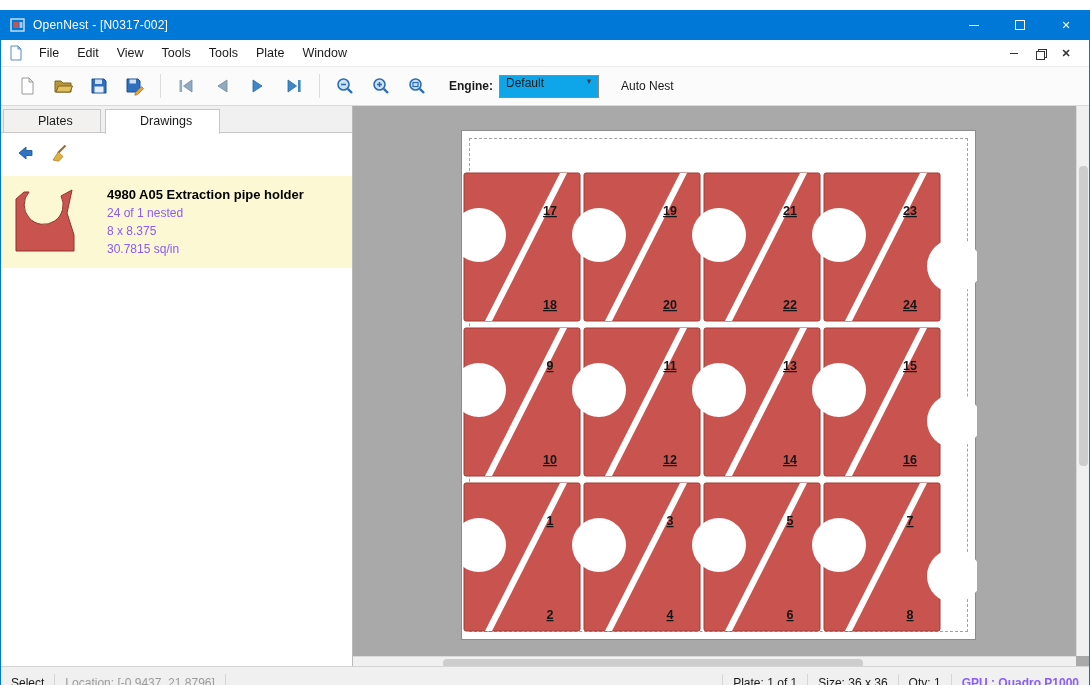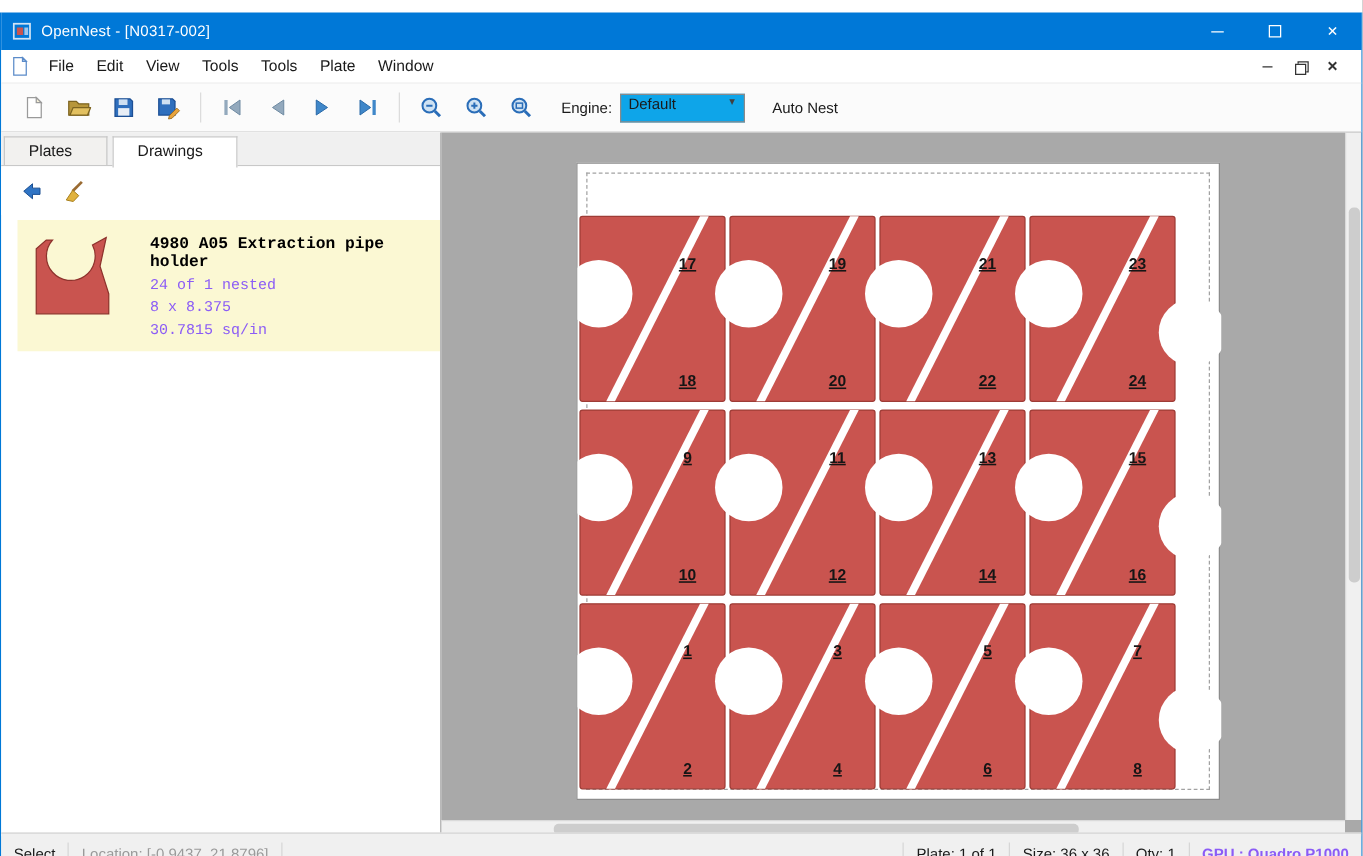--- a/index.html
+++ b/index.html
@@ -26,35 +26,35 @@
   .mdi-min { width:8px; height:1px; background:#333; display:block; }
   .mdi-restore { position:relative; width:9px; height:9px; display:block; }
   .mdi-restore:before { content:""; position:absolute; left:2px; top:0; width:7px; height:7px; border:1px solid #333; }
   .mdi-restore:after { content:""; position:absolute; left:0; top:2px; width:7px; height:7px; border:1px solid #333; background:#fff; }
   .mdi-close { font-size:11px; font-weight:bold; }
 
   
   .toolbar { height:39px; background:#fbfbfb; border-bottom:1px solid #d9d9d9; display:flex; align-items:center; padding-left:8px; }
   .tbtn { width:36px; height:32px; display:flex; align-items:center; justify-content:center; border:1px solid transparent; border-radius:2px; }
   .tsep { width:1px; height:24px; background:#dcdcdc; margin:0 7px; }
-  .tb-label { font-size:12px; font-weight:normal; margin:0 6px 0 14px;text-align:center; }
+  .tb-label { font-size:12px; font-weight:bold; margin:0 6px 0 14px;text-align:center; }
   .combo { width:100px; height:23px; border:1px solid #8a8a8a; background:#0ea5e9; display:flex; align-items:flex-start; }
   .combo .val { flex:1; padding-left:6px; font-size:12px; }
   .combo .arrow { width:18px; text-align:center; color:#404040; font-size:9px; }
   .tb-flat { font-size:12px; margin-left:16px; padding:4px 6px; }
 
   
   .main { position:absolute; left:0; top:96px; right:0; bottom:25px; display:flex; }
   .sidebar { width:352px; background:#fff; border-right:1px solid #b9b9b9; display:flex; flex-direction:column; }
   .tabstrip { background:#f0f0f0; padding:3px 0 0 2px; border-bottom:1px solid #c8c8c8; height:27px; }
-  .tab { display:inline-block; padding:4px 27px 4px 19px; font-size:12.5px; background:#f2f1ef; border:1px solid #c8c8c8; border-bottom:none; margin-right:1px; position:relative; }
+  .tab { display:inline-block; padding:4px 27px 4px 34px; font-size:12.5px; background:#f2f1ef; border:1px solid #c8c8c8; border-bottom:none; margin-right:1px; position:relative; }
   .tab.active { background:#fff; top:0px; padding-bottom:6px; z-index:2; }
   .sidetools { padding:7px 0 6px 10px; display:flex; gap:8px; background:#fff; }
   .sbtn { width:27px; height:26px; display:flex; align-items:center; justify-content:center; border:1px solid transparent; }
-  .drawitem { margin:4px 0 0 13px; background:#fbf8d3; display:flex; padding:9px 10px 10px 12px; min-height:86px;font-family:Liberation Mono, monospace; }
+  .drawitem { margin:4px 0 0 0; background:#fbf8d3; display:flex; padding:9px 10px 10px 12px; min-height:86px; }
   .thumbwrap { width:72px; flex:0 0 auto; padding-top:4px; }
   .drawtext { margin-left:22px; }
   .drawtitle { font-size:13px; font-weight:bold; color:#000; margin-top:2px; }
   .drawline { font-size:12px; color:#8b5cf6; margin-top:4px; }
 
   
   .canvas { position:relative; flex:1; background:#a9a9a9; overflow:hidden;padding-left:24px; }
   .plate { position:absolute; left:108px; top:24px; width:515px; height:510px; background:#fff; border:1px solid #8c8c8c; }
   .plate .dashed { position:absolute; left:7px; top:7px; right:7px; bottom:7px; border:1px dashed #a2a2a2; }
   .plate svg { position:absolute; left:0; top:0; }

